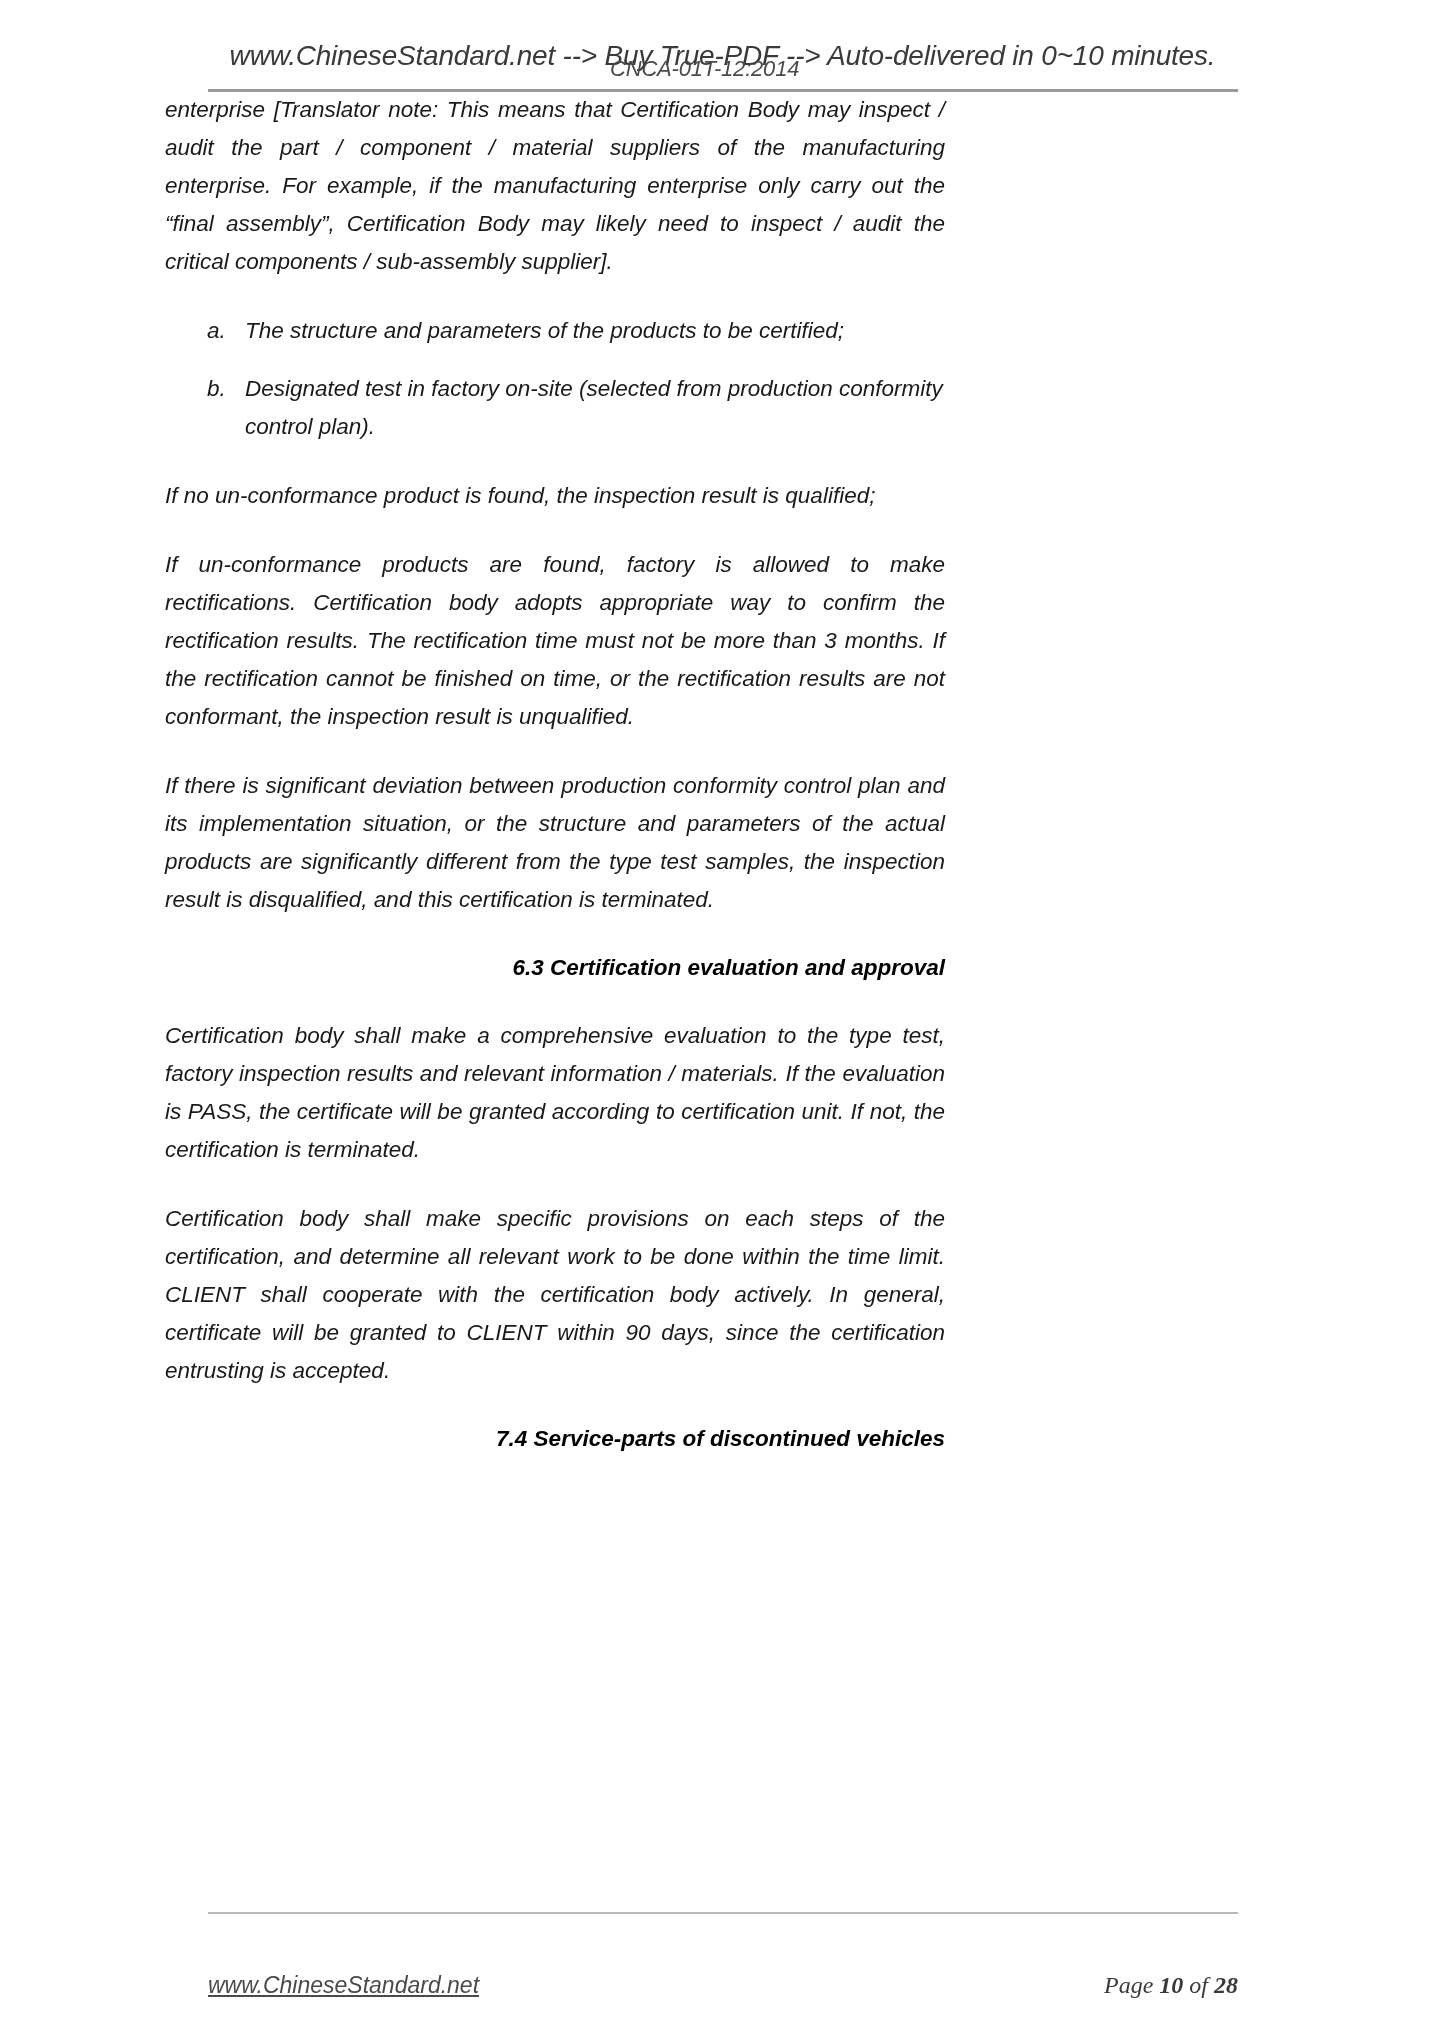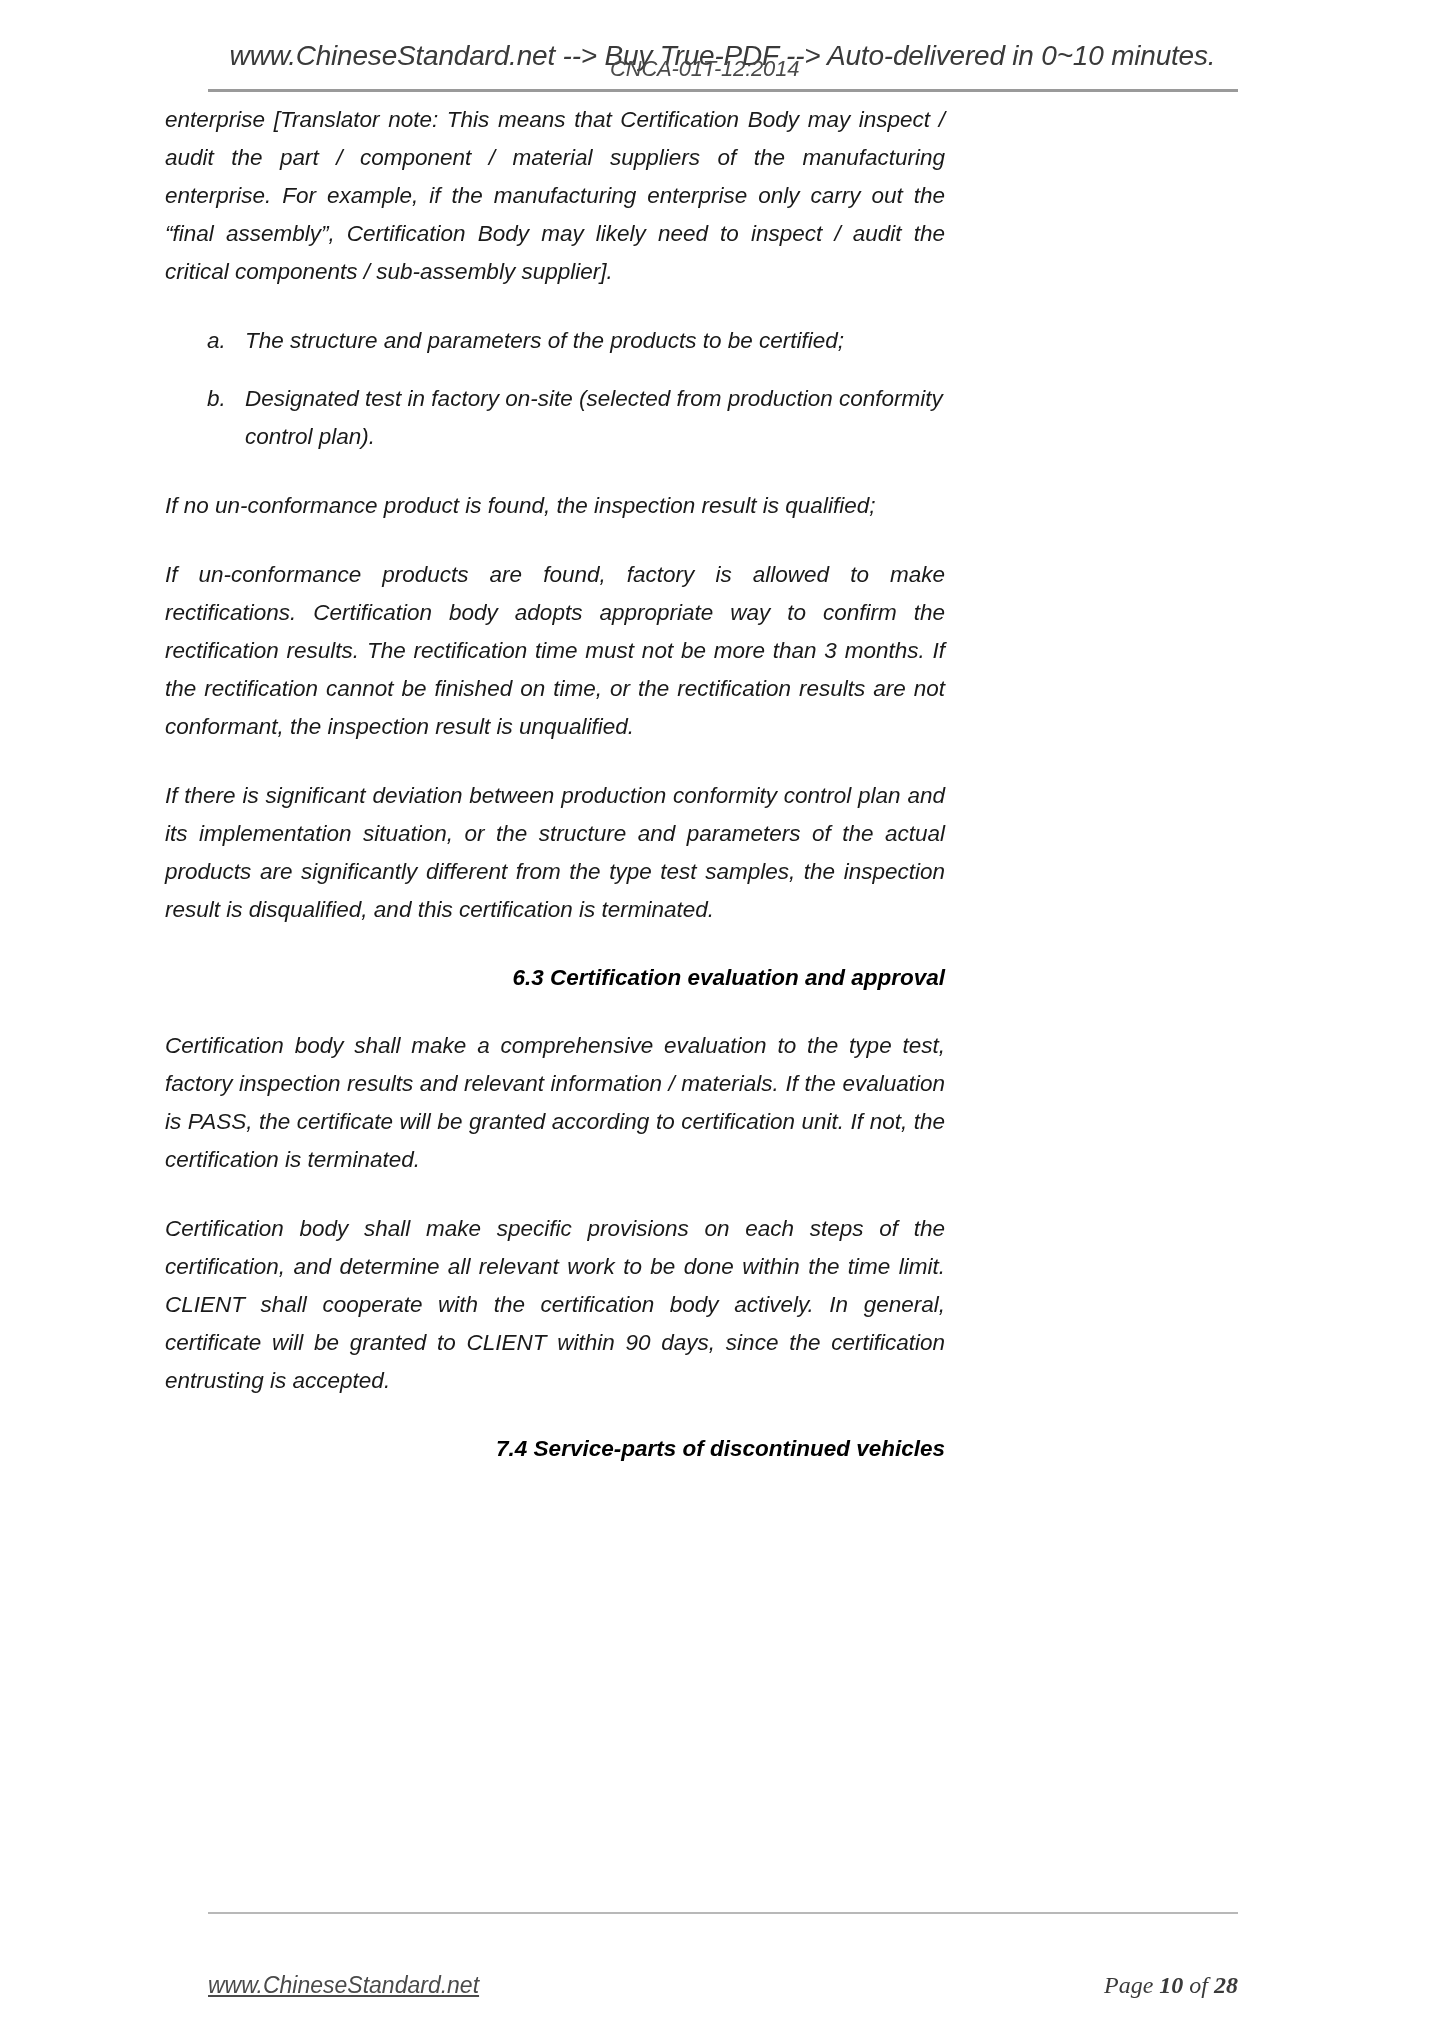--- a/index.html
+++ b/index.html
@@ -57,21 +57,21 @@
     top: 89px;
     left: 208px;
     width: 1030px;
     height: 3px;
     background: #9a9a9a;
   }
 
   
   .content {
     position: absolute;
-    top: 101px;
+    top: 91px;
     left: 165px;
     width: 780px;
   }
 
   p.body-text {
     margin: 0 0 31px 0;
     font-size: 22.5px;
     line-height: 38px;
     text-align: justify;
     text-justify: inter-word;

